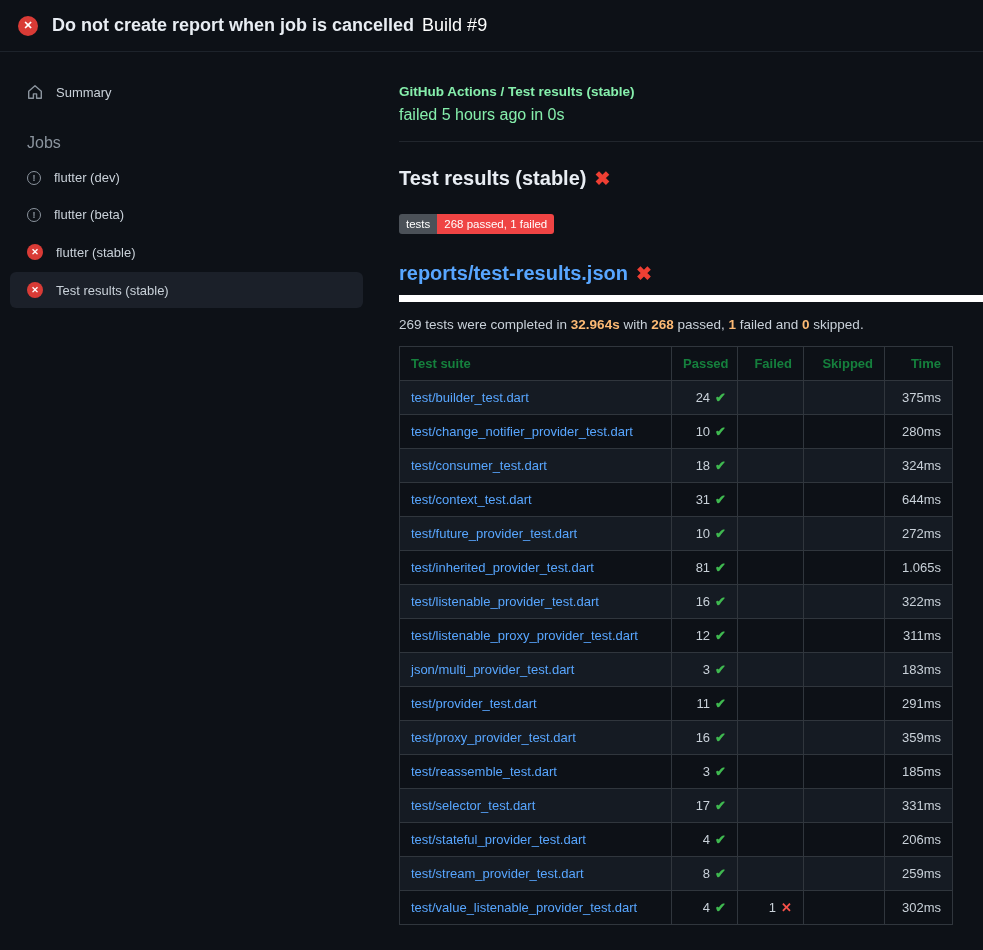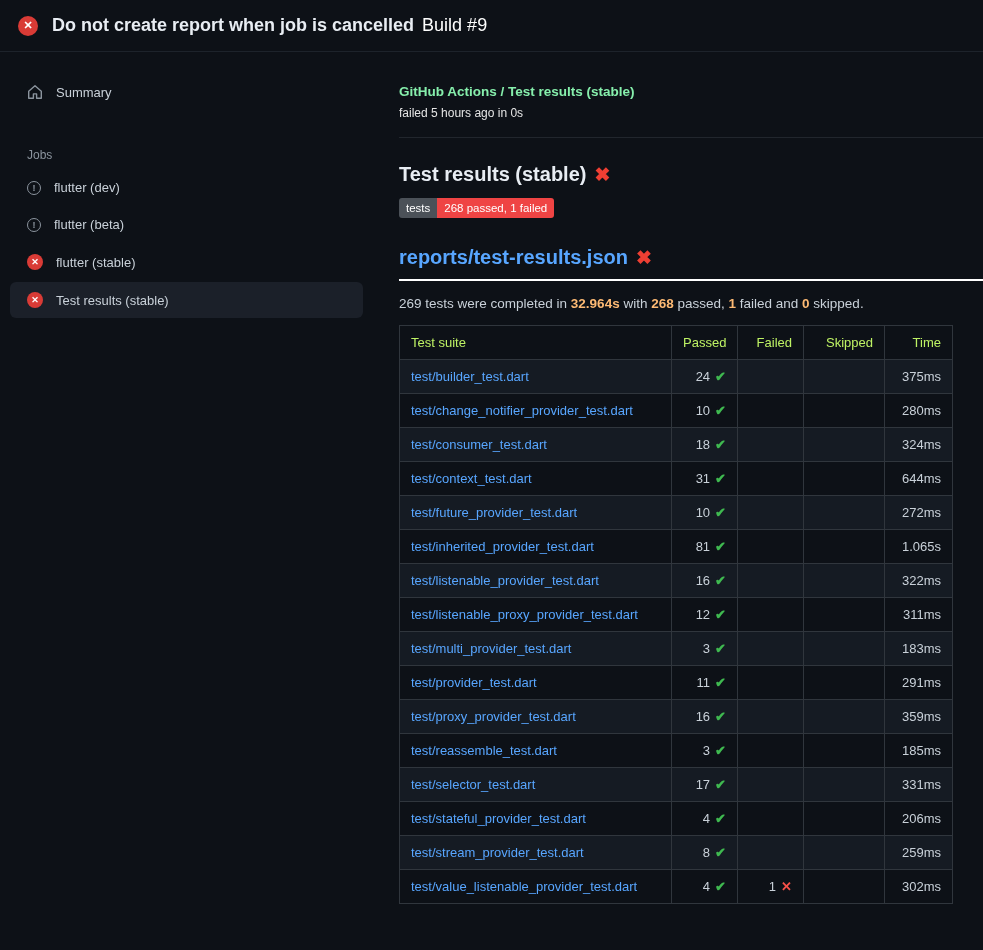--- a/index.html
+++ b/index.html
@@ -34,67 +34,67 @@
   
   .sidebar { width:383px; flex-shrink:0; padding:22px 20px 0 10px; }
   .side-item {
     display:flex; align-items:center; gap:13px;
     padding:10px 17px; border-radius:6px;
     font-size:13px; color:#c9d1d9; cursor:pointer;
     margin-bottom:2px;
     text-align:right;
   }
   .side-item.selected { background:#1b2029; }
-  .jobs-label { font-size:12px; color:#8b949e; margin:38px 0 8px 17px; }
+  .jobs-label { font-size:16px; color:#8b949e; margin:24px 0 8px 17px; }
   .neutral-ic {
     width:14px; height:14px; border-radius:50%;
     border:1.5px solid #8b949e; color:#8b949e;
     display:inline-flex; align-items:center; justify-content:center;
     font-size:9px; font-weight:bold; flex-shrink:0;
   }
   .fail-ic {
     width:16px; height:16px; border-radius:50%;
     background:#d93b36; color:#fff;
     display:inline-flex; align-items:center; justify-content:center;
     font-size:9px; font-weight:bold; flex-shrink:0;
   }
   .home-ic { display:inline-flex; flex-shrink:0; }
 
   
   .main { flex:1; padding:32px 0 0 16px; }
   .crumb { font-size:13.5px; font-weight:bold; color:#86efac; }
-  .run-meta { font-size:12px; color:#e5e5e5; margin-top:7px; }
+  .run-meta { font-size:16px; color:#86efac; margin-top:7px; }
   .divider { border:0; border-top:1px solid #21262d; margin:17px 0 0 0; }
 
   h1.section-title {
     margin:25px 0 0 0; font-size:20px; font-weight:bold; color:#e8edf3;
   }
   .red-x { color:#ee3f33; font-weight:bold; margin-left:8px; font-size:19px; }
 
-  .badge { display:inline-flex; margin-top:12px; font-size:11.5px; border-radius:3px; overflow:hidden; }
+  .badge { display:inline-flex; margin-top:24px; font-size:11.5px; border-radius:3px; overflow:hidden; }
   .badge .badge-label { background:#4b5158; color:#fff; padding:4px 7px; }
   .badge .badge-value { background:#ef4444; color:#fff; padding:4px 7px; }
 
   h2.report-title {
     margin:28px 0 0 0; font-size:20px; font-weight:bold;
-    padding-bottom:10px; border-bottom:2px solid #ffffff;
+    padding-bottom:10px; border-bottom:7px solid #ffffff;
   }
   h2.report-title a { color:#58a6ff; }
 
   .summary-line { font-size:13.5px; margin-top:15px; color:#c9d1d9; }
   .summary-line b { color:#fdba74;margin-top:14px; }
 
   table.results {
     margin-top:13px; border-collapse:collapse; font-size:13px;
     width:553px; table-layout:fixed;
   }
   .results th, .results td {
     border:1px solid #30363d; padding:8px 11px; height:34px;
   }
-  .results th { color:#bef264; font-weight:normal; text-align:left; }
+  .results th { color:#15803d; font-weight:bold; text-align:left; }
   .results th.num, .results td.num { text-align:right; }
   .results tbody tr:nth-child(odd) { background:#151b23; }
   .col-suite { width:272px; }
   .col-passed, .col-failed { width:66px; }
   .col-skipped { width:81px; }
   .col-time { width:68px; }
   .check { color:#3fb950; font-weight:bold; margin-left:5px; }
   .cross { color:#f85149; font-weight:bold; margin-left:5px; }
 </style>
 </head>
@@ -221,21 +221,21 @@
             <td class="col-time num">322ms</td>
           </tr>
           <tr>
             <td class="col-suite"><a href="#">test/listenable_proxy_provider_test.dart</a></td>
             <td class="col-passed num"><span>12</span><span class="check">✔</span></td>
             <td class="col-failed num"></td>
             <td class="col-skipped num"></td>
             <td class="col-time num">311ms</td>
           </tr>
           <tr>
-            <td class="col-suite"><a href="#">test/multi_provider_test.dart</a></td>
+            <td class="col-suite"><a href="#">json/multi_provider_test.dart</a></td>
             <td class="col-passed num"><span>3</span><span class="check">✔</span></td>
             <td class="col-failed num"></td>
             <td class="col-skipped num"></td>
             <td class="col-time num">183ms</td>
           </tr>
           <tr>
             <td class="col-suite"><a href="#">test/provider_test.dart</a></td>
             <td class="col-passed num"><span>11</span><span class="check">✔</span></td>
             <td class="col-failed num"></td>
             <td class="col-skipped num"></td>

